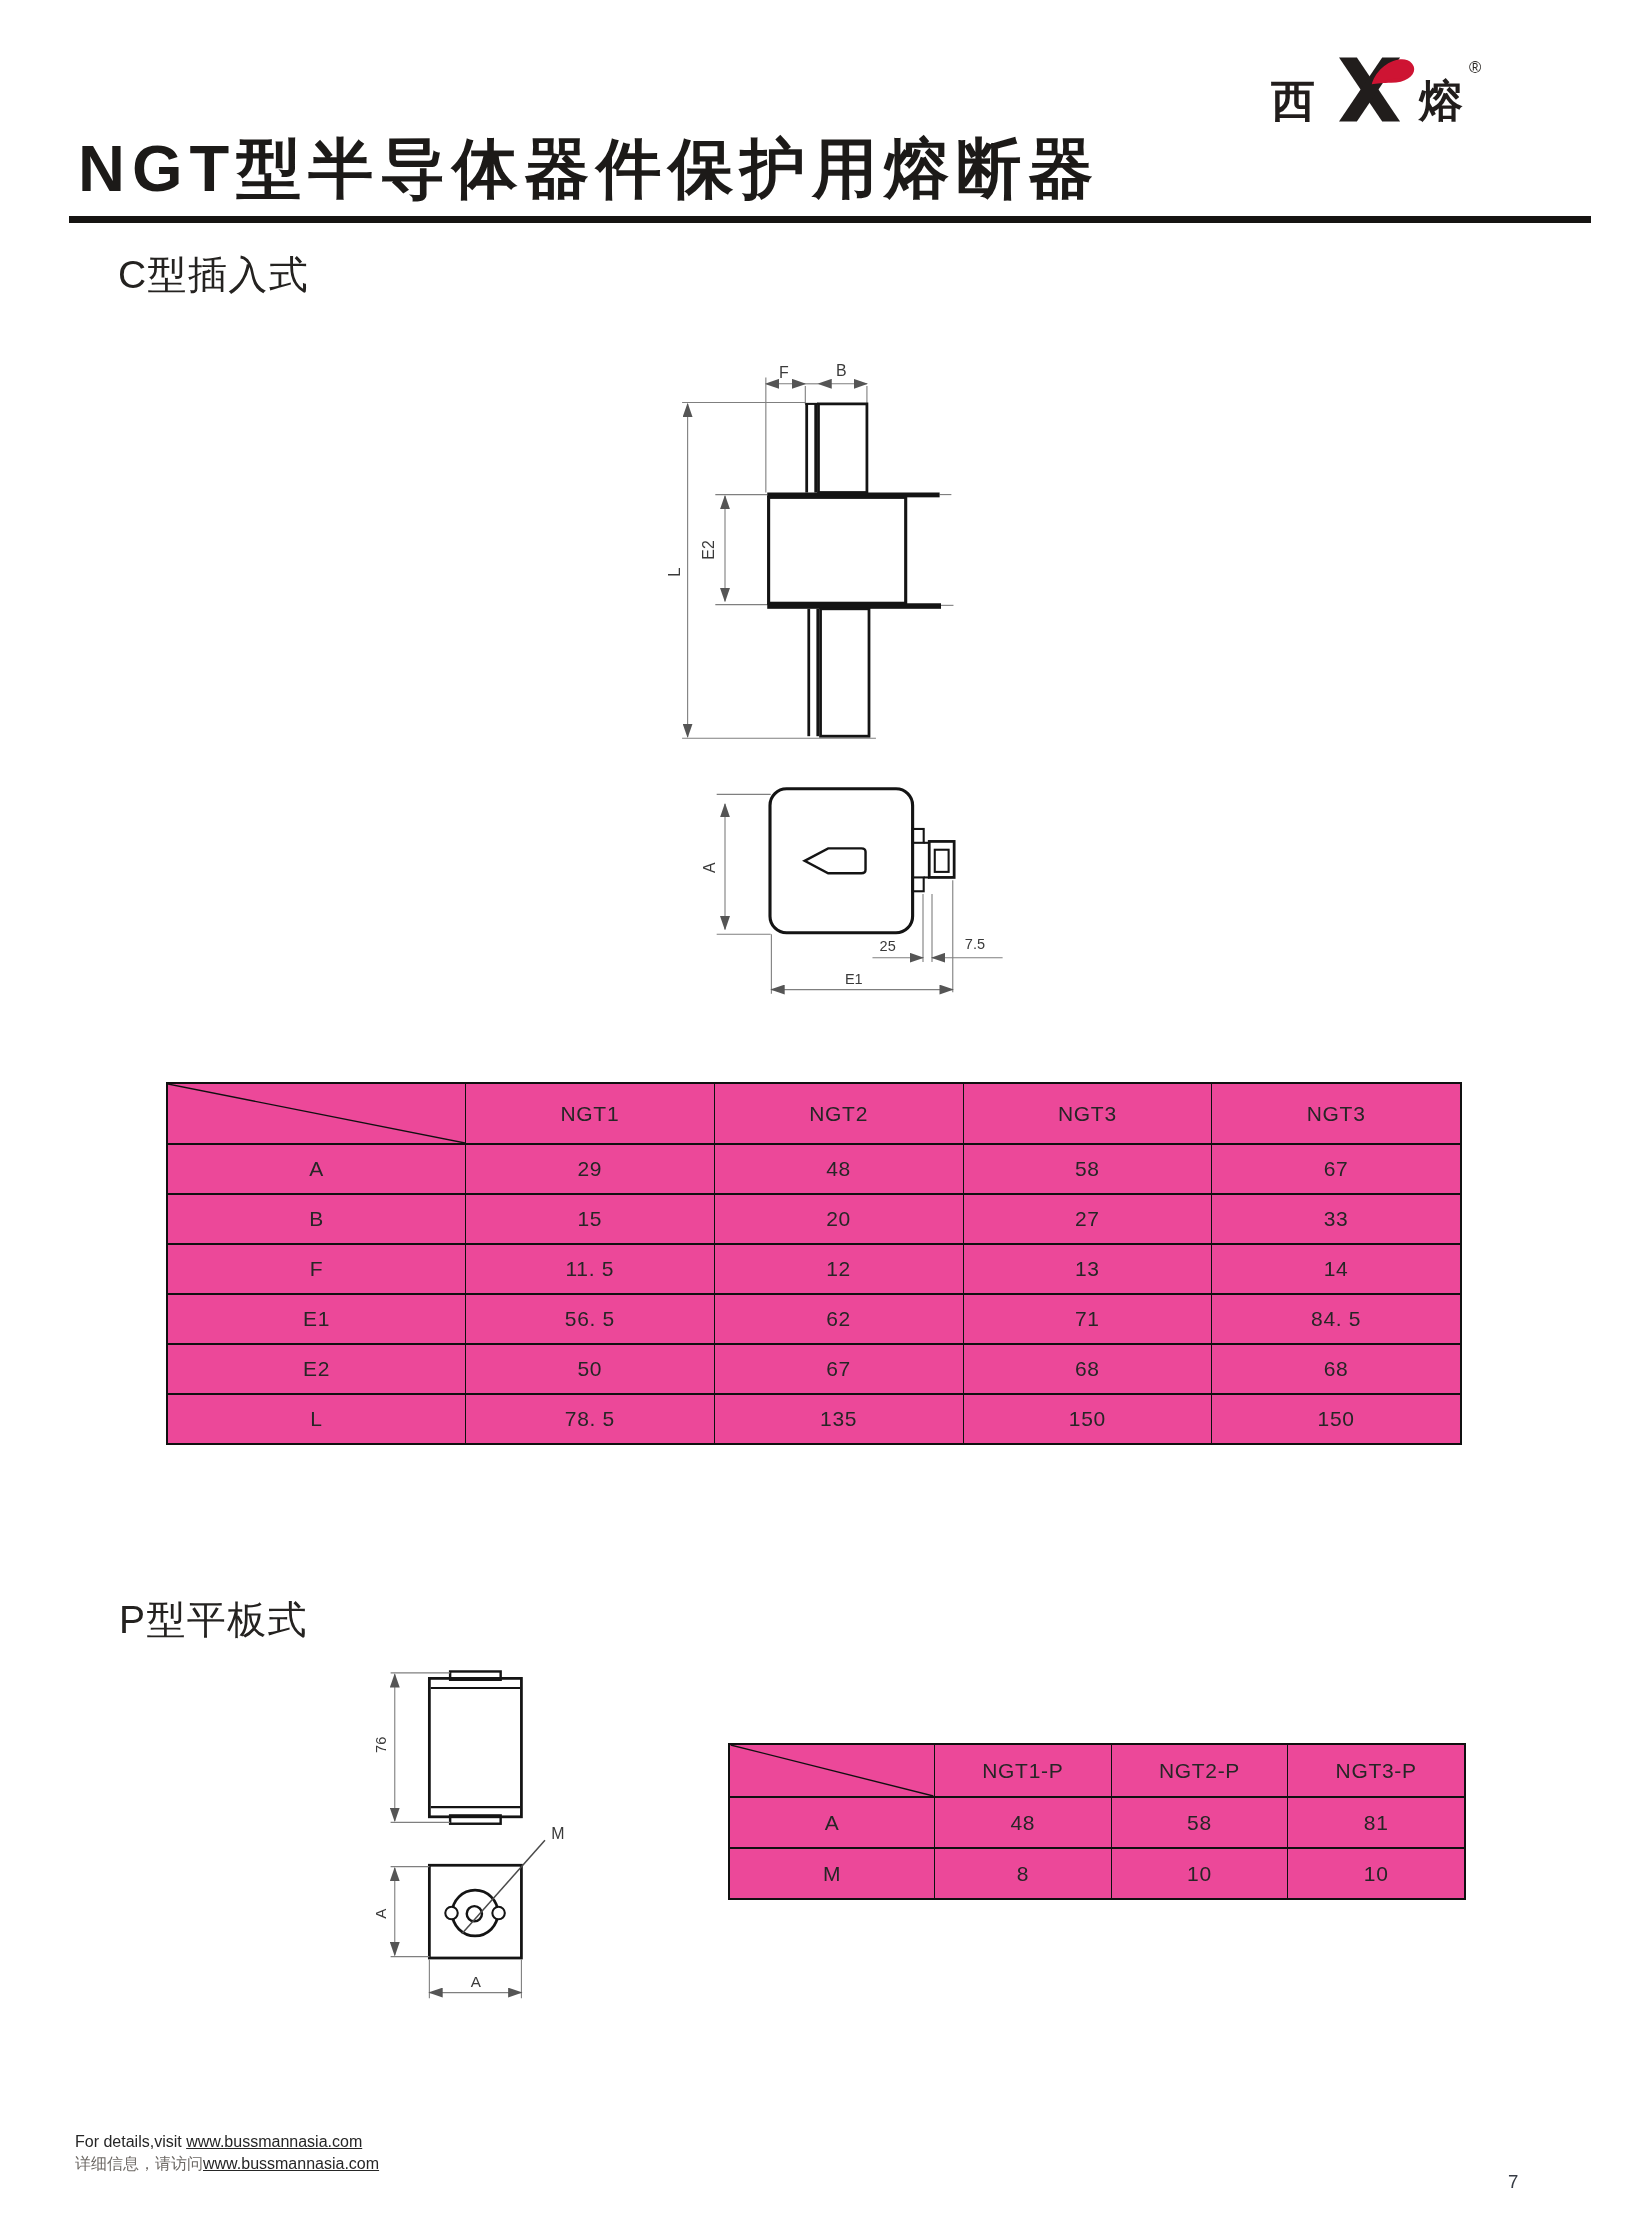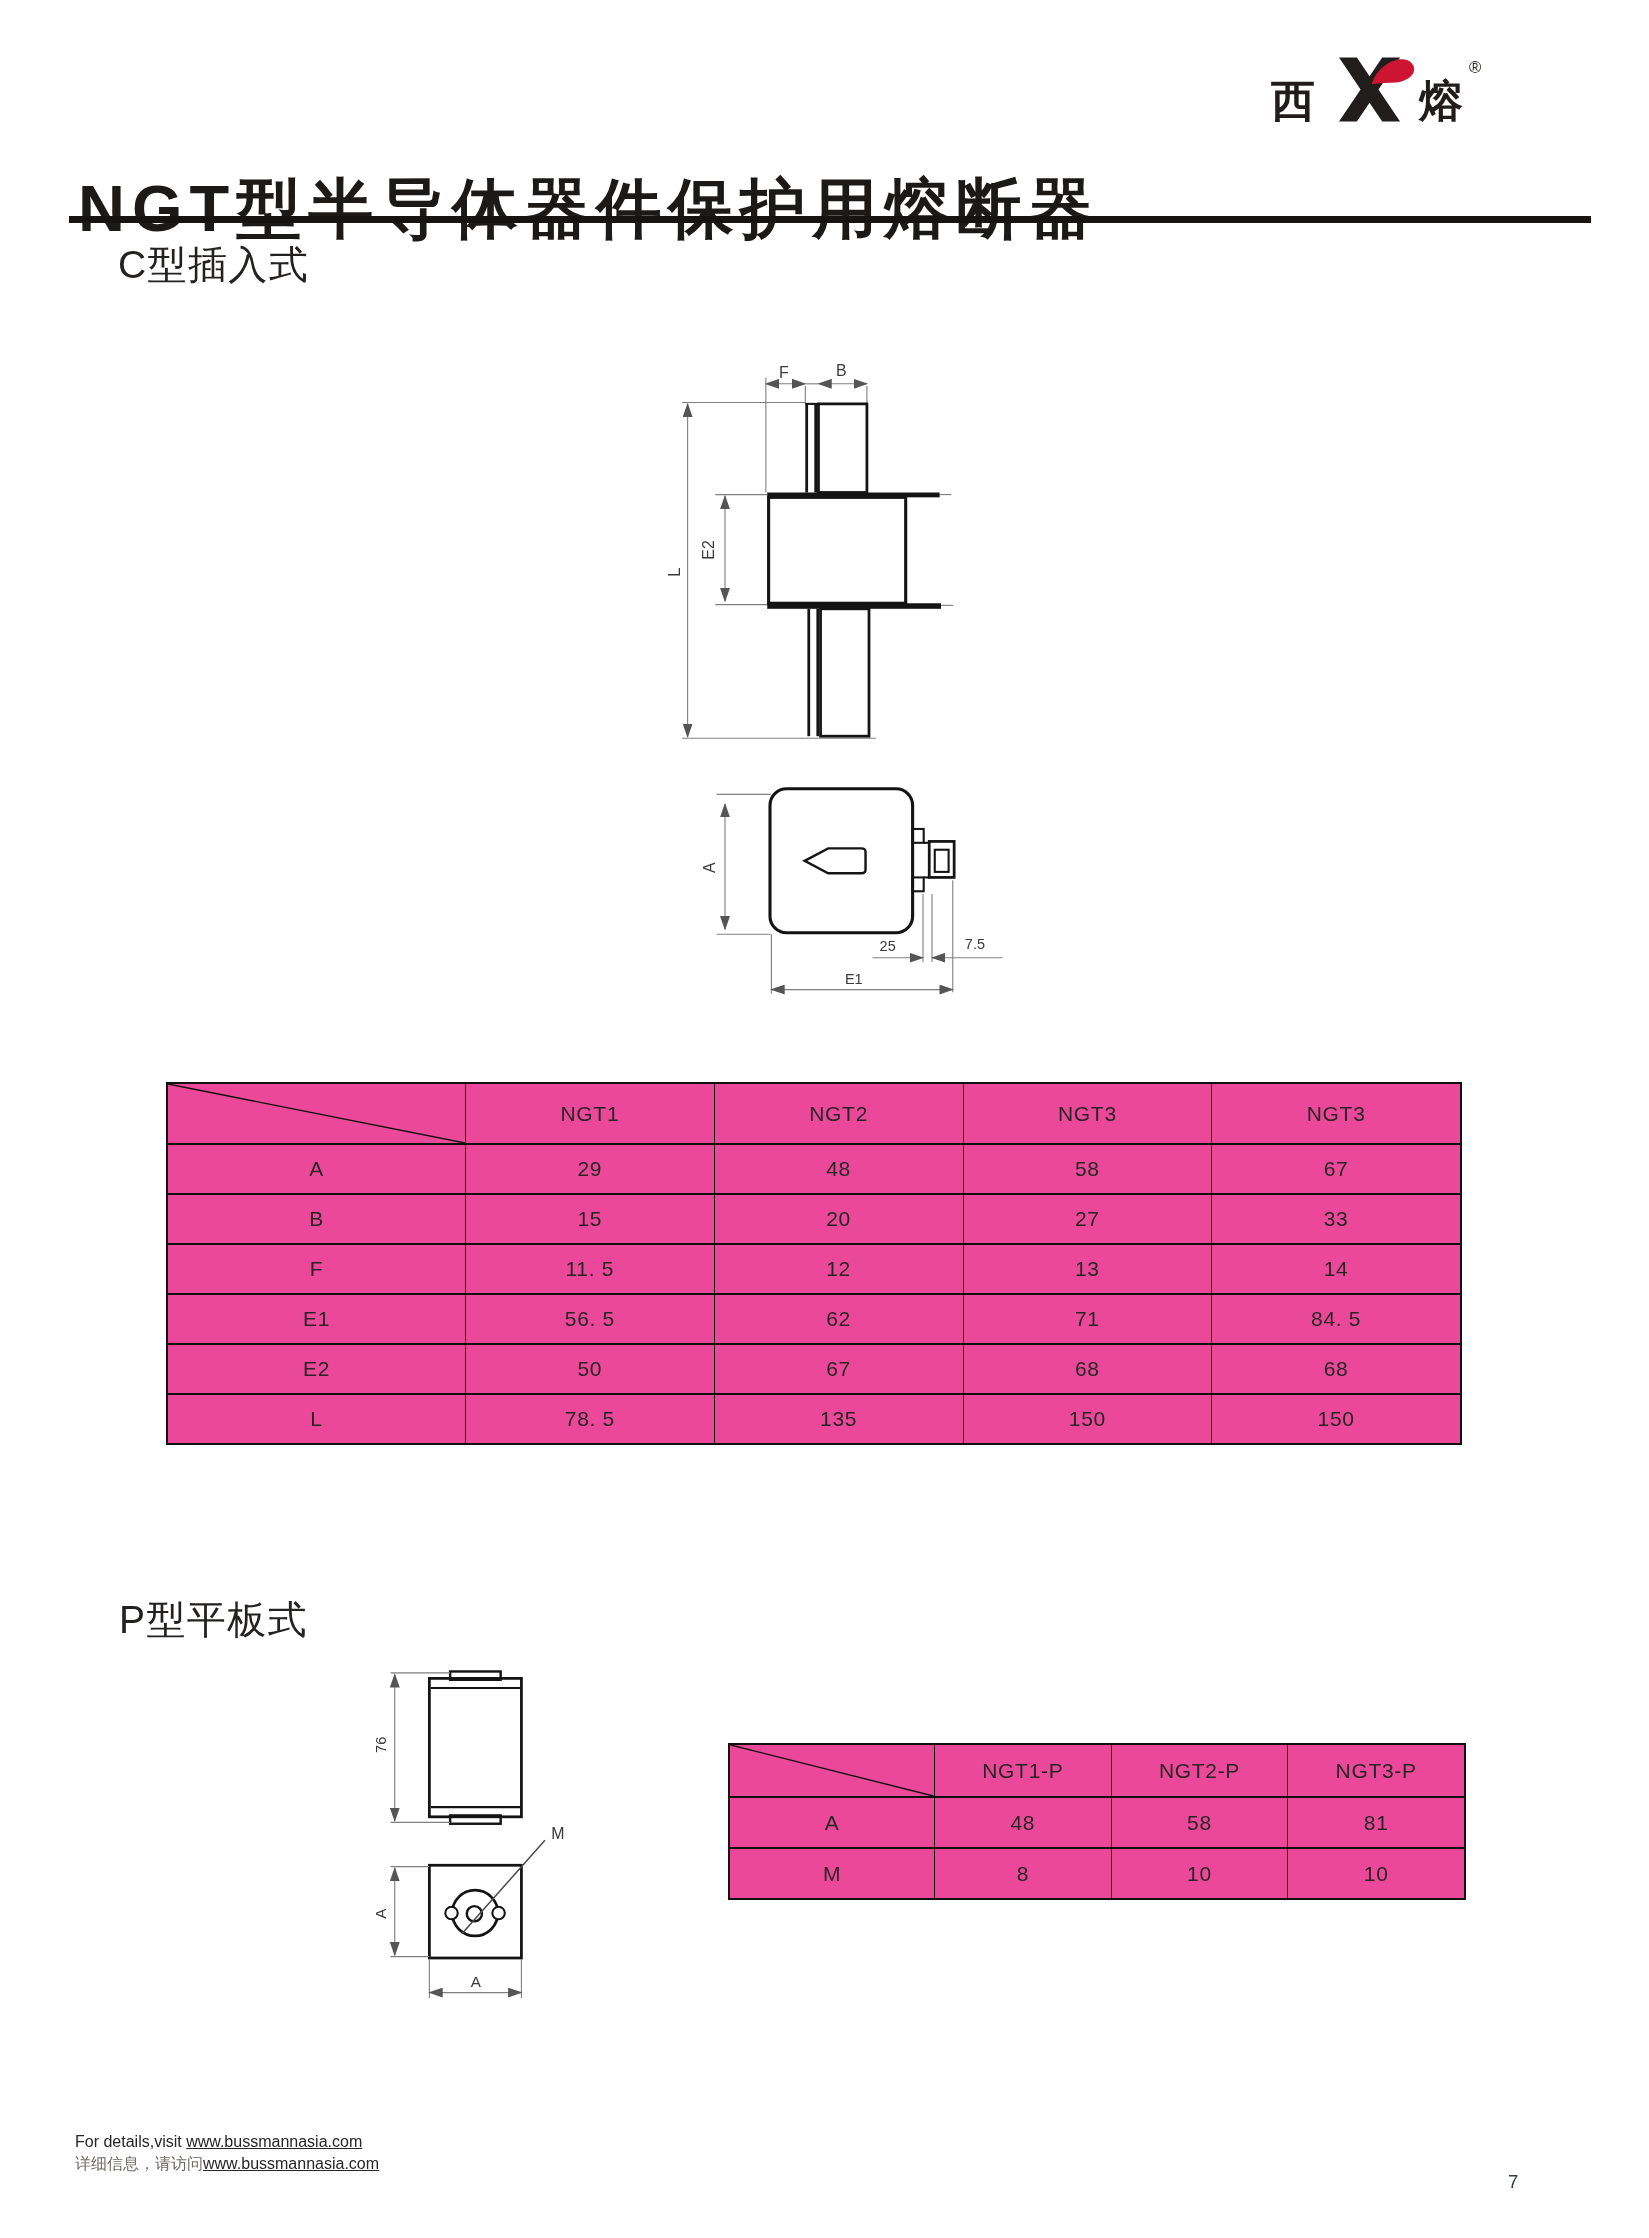--- a/index.html
+++ b/index.html
@@ -2,24 +2,24 @@
 <html style="font-size:11px"><head>
 <meta charset="utf-8">
 <style>
   html,body{margin:0;padding:0;background:#ffffff;}
   body{width:1650px;height:2239px;position:relative;overflow:hidden;
        font-family:"Liberation Sans","DejaVu Sans",sans-serif;color:#1a1a1a;}
   .abs{position:absolute;}
 
   
   #page-title{left:78px;top:136px;font-size:65px;font-weight:bold;letter-spacing:7px;
-              color:#1c1a18;line-height:1;white-space:nowrap;margin-top:40px;}
+              color:#1c1a18;line-height:1;white-space:nowrap;}
   #title-rule{left:69px;top:216px;width:1522px;height:7px;background:#161412;}
   .section-heading{font-size:39px;color:#242220;letter-spacing:1.4px;line-height:1;white-space:nowrap;}
-  #section-c{left:118px;top:245px;}
+  #section-c{left:118px;top:255px;}
   #section-p{left:119px;top:1584px;margin-top:16px;}
 
   
   #logo{left:1271px;top:57px;width:229px;height:66px;}
   #logo .cjk{position:absolute;bottom:0;font-size:44px;font-weight:bold;color:#211d1c;line-height:1;}
   #logo-xi{left:0;}
   #logo-rong{left:148px;}
   #logo-mark{position:absolute;left:62px;top:-1.4px;}
   #logo-reg{position:absolute;left:198px;top:1.4px;font-size:16.6px;color:#2a2724;}
 

